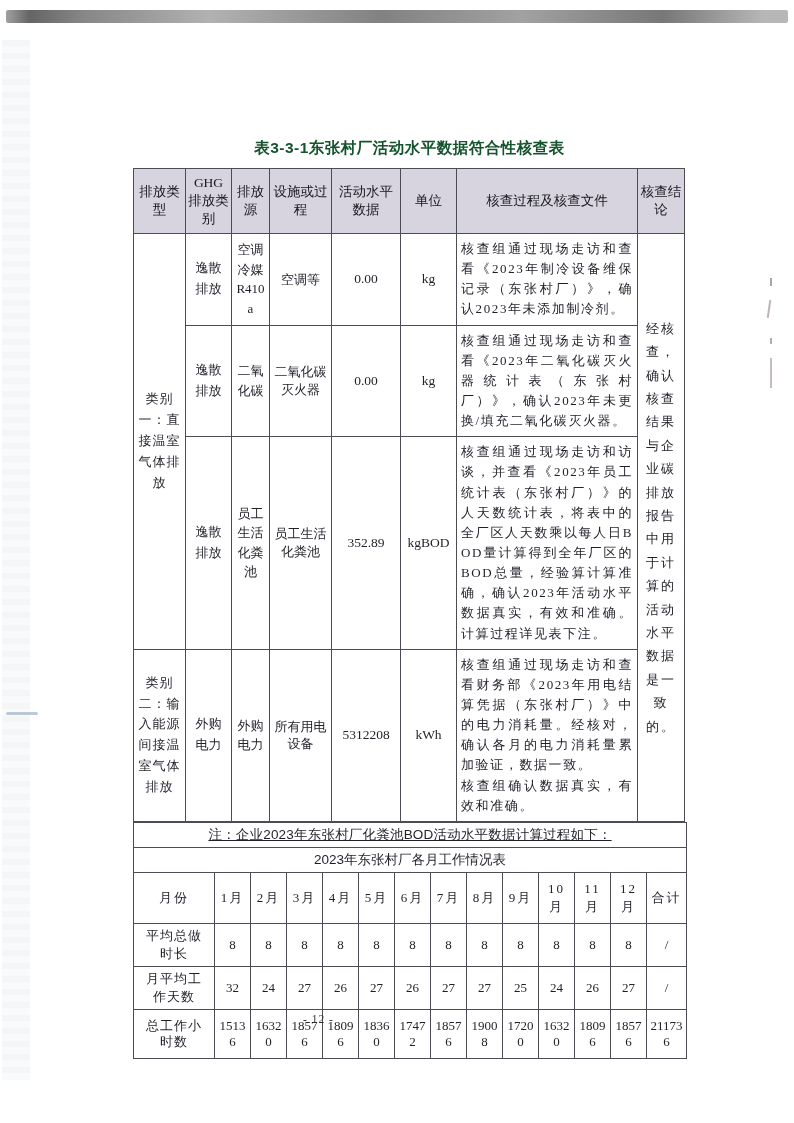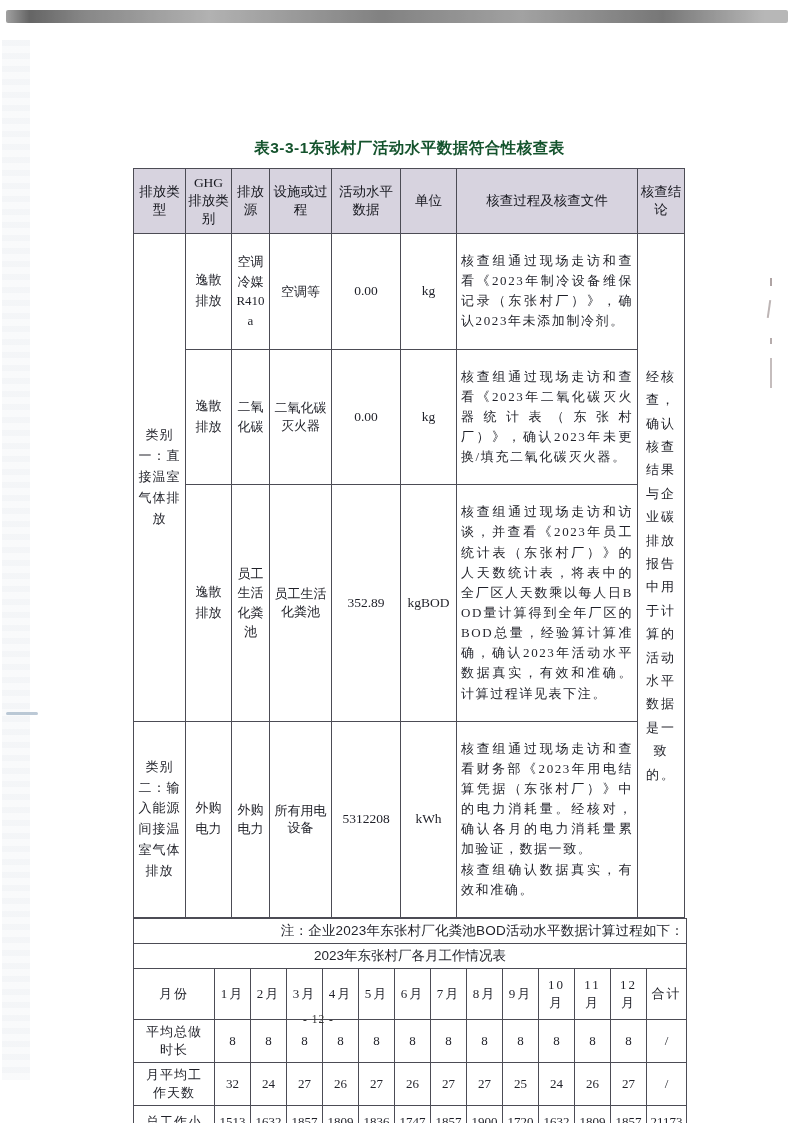--- a/index.html
+++ b/index.html
@@ -56,30 +56,30 @@
     font-size:13.5px;
     color:#17181f;
   }
   .r1{height:82px;} .r2{height:85px;} .r3{height:193px;} .r4{height:167px;}
   .cell-cat{line-height:1.6;letter-spacing:1px;}
   .cell-ghg{padding:10px 7px;line-height:1.6;}
   .cell-src{line-height:1.5;}
   .cell-val,.cell-unit{font-size:13.5px;}
   .cell-process{
     text-align:justify;
-    padding:17px 4px;
+    padding:5px 4px;
     letter-spacing:1.6px;
     line-height:1.55;
     white-space:pre-line;
     font-size:13px;
   }
   .cell-conclusion{line-height:1.8;letter-spacing:2px;padding:2px 5px;}
   
-  .row-note td{height:20px;text-align:right;padding-left:2px;
-    font-family:"Liberation Sans","DejaVu Sans",sans-serif;font-size:13.5px;letter-spacing:.2px;}
+  .row-note td{height:20px;text-align:center;padding-left:2px;
+    font-family:"Liberation Sans","DejaVu Sans",sans-serif;font-size:13.5px;letter-spacing:.2px;text-decoration:underline;}
   .row-t2title td{height:20px;font-family:"Liberation Sans","DejaVu Sans",sans-serif;font-size:13.5px;}
   .row-note td,.row-t2title td{border-top:1px solid #4c4c55;}
   #tbl2 .hrow td{height:46px;letter-spacing:2px;}
   #tbl2 .drow td{height:38px;}
   #tbl2 .drow-last td{height:44px;line-height:1.25;}
   #tbl2 .lbl{letter-spacing:1px;padding:2px 6px;}
   
   .page-num{
     position:absolute;left:0;top:1013px;width:637px;text-align:center;
     font-size:11.5px;color:#333;letter-spacing:1px;

